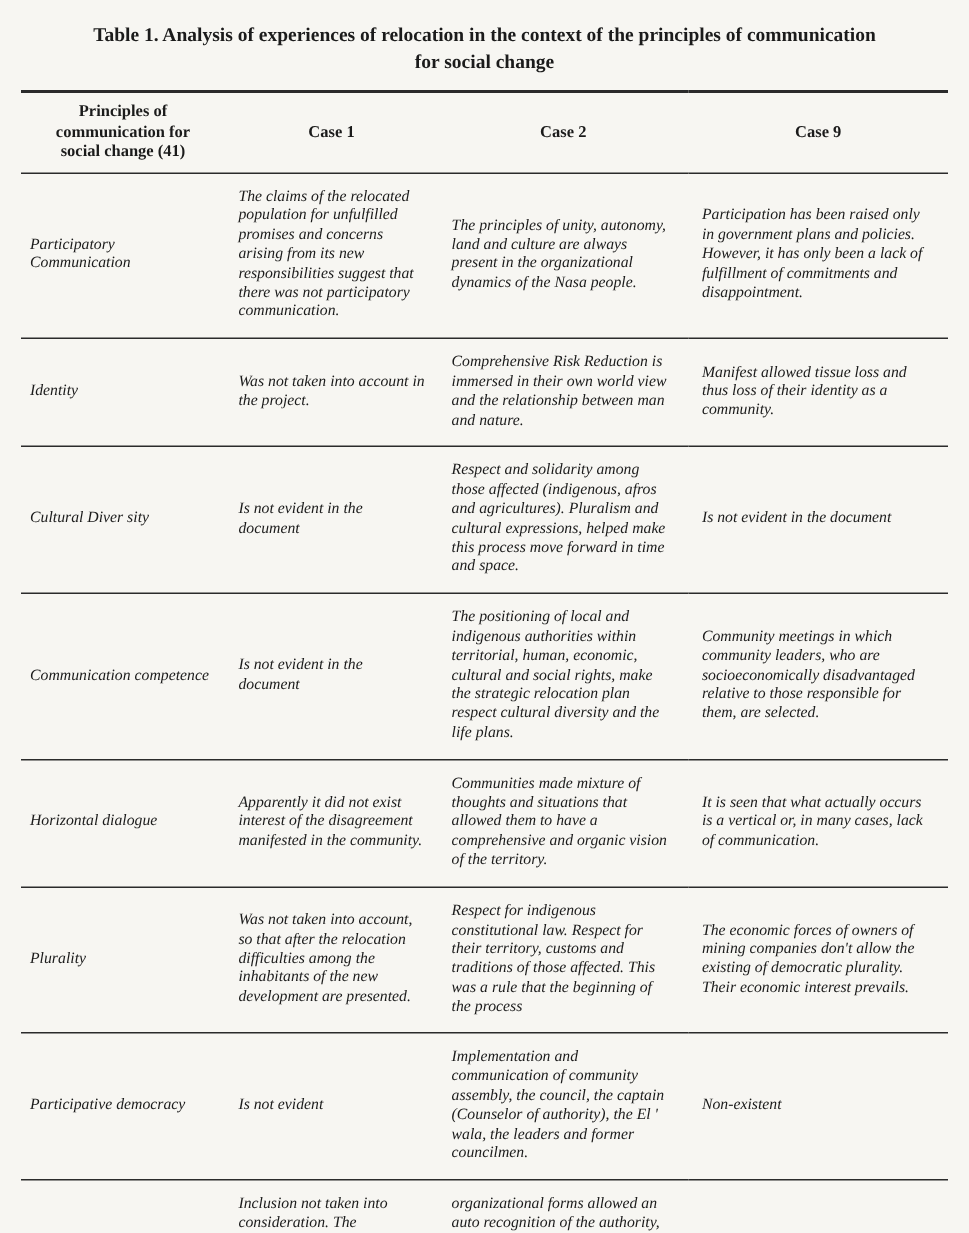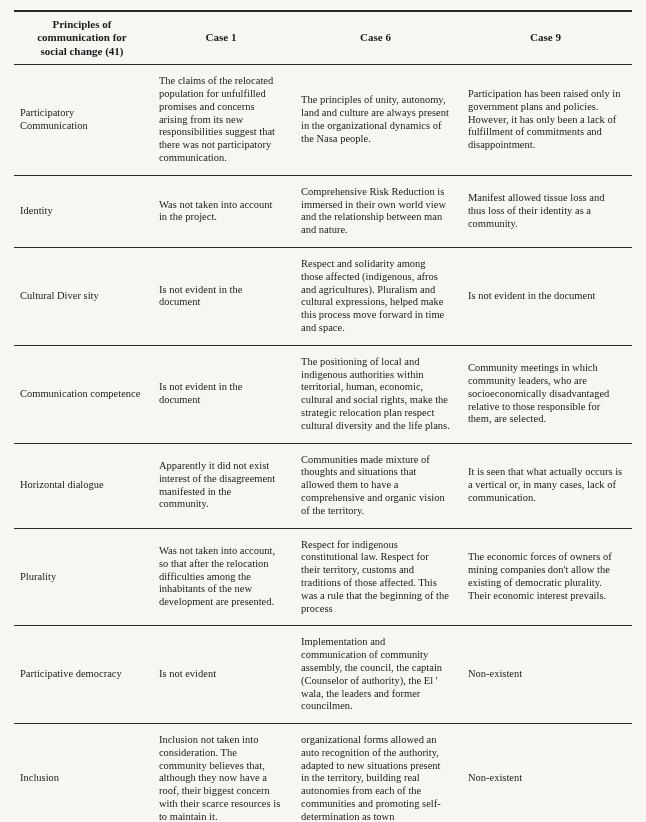--- a/index.html
+++ b/index.html
@@ -39,47 +39,49 @@
     vertical-align:middle;
     padding:6px 10px;
     margin-top:20px;
   }
   table.analysis tbody td{
     border-bottom:1px solid #2b2b2b;
     vertical-align:middle;
     text-align:left;
     padding:10px 9px;
     word-wrap:break-word;
+    font-style:italic;
   }
   table.analysis tbody td.principle{
     padding-left:6px;
   }
   col.c-principle{width:22%;}
   col.c-case1{width:23%;}
   col.c-case2{width:27%;}
   col.c-case3{width:28%;}
 </style>
 </head>
 <body>
 
 <div class="page">
 
+  <div class="table-title">Table 1. Analysis of experiences of relocation in the context of the principles of communication for social change</div>
 
   <table class="analysis">
     <colgroup>
       <col class="c-principle">
       <col class="c-case1">
       <col class="c-case2">
       <col class="c-case3">
     </colgroup>
     <thead>
       <tr>
         <th>Principles of communication for social change (41)</th>
         <th>Case 1</th>
-        <th>Case 6</th>
+        <th>Case 2</th>
         <th>Case 9</th>
       </tr>
     </thead>
     <tbody>
 
       <tr>
         <td class="principle">Participatory Communication</td>
         <td>The claims of the relocated population for unfulfilled promises and concerns arising from its new responsibilities suggest that there was not participatory communication.</td>
         <td>The principles of unity, autonomy, land and culture are always present in the organizational dynamics of the Nasa people.</td>
         <td>Participation has been raised only in government plans and policies. However, it has only been a lack of fulfillment of commitments and disappointment.</td>

